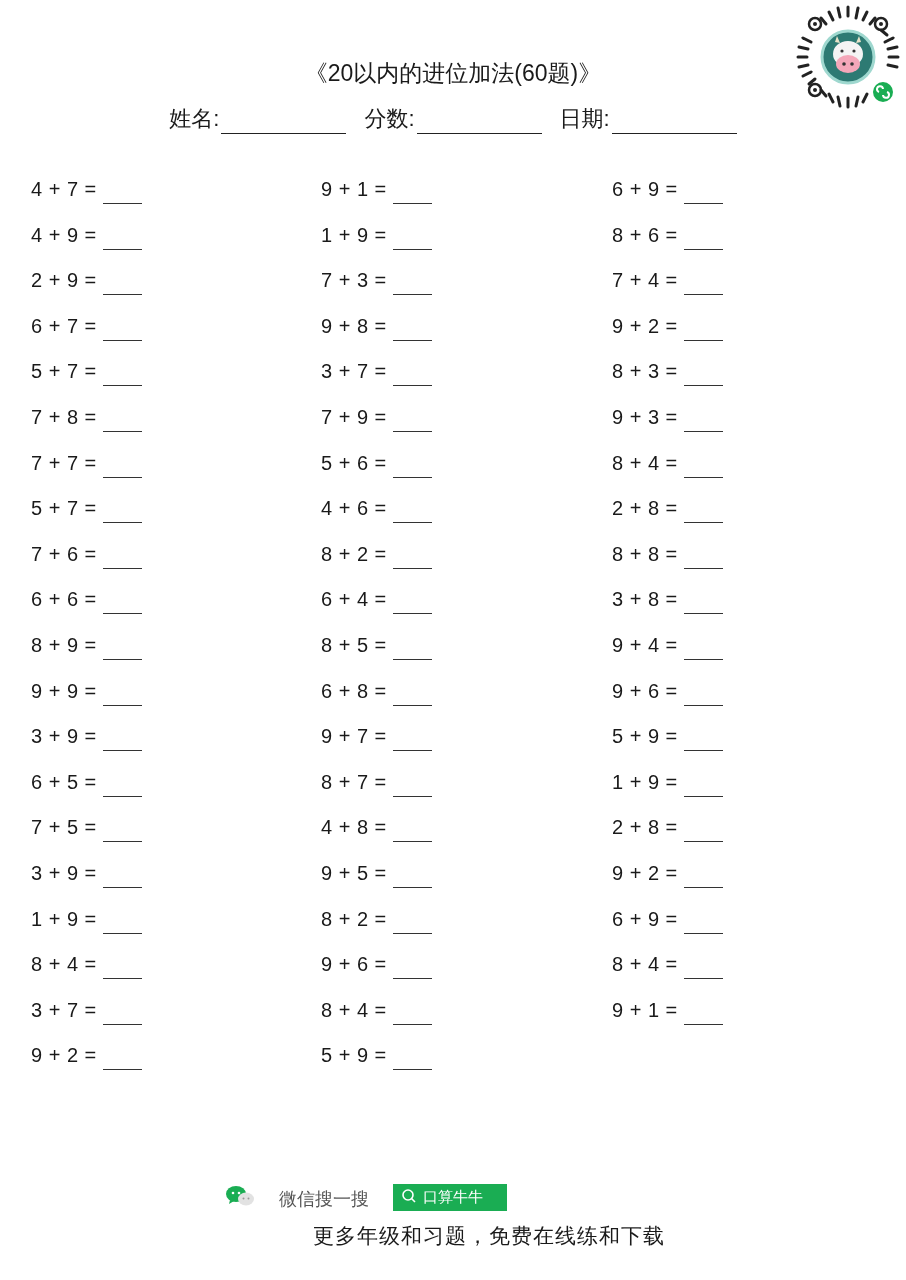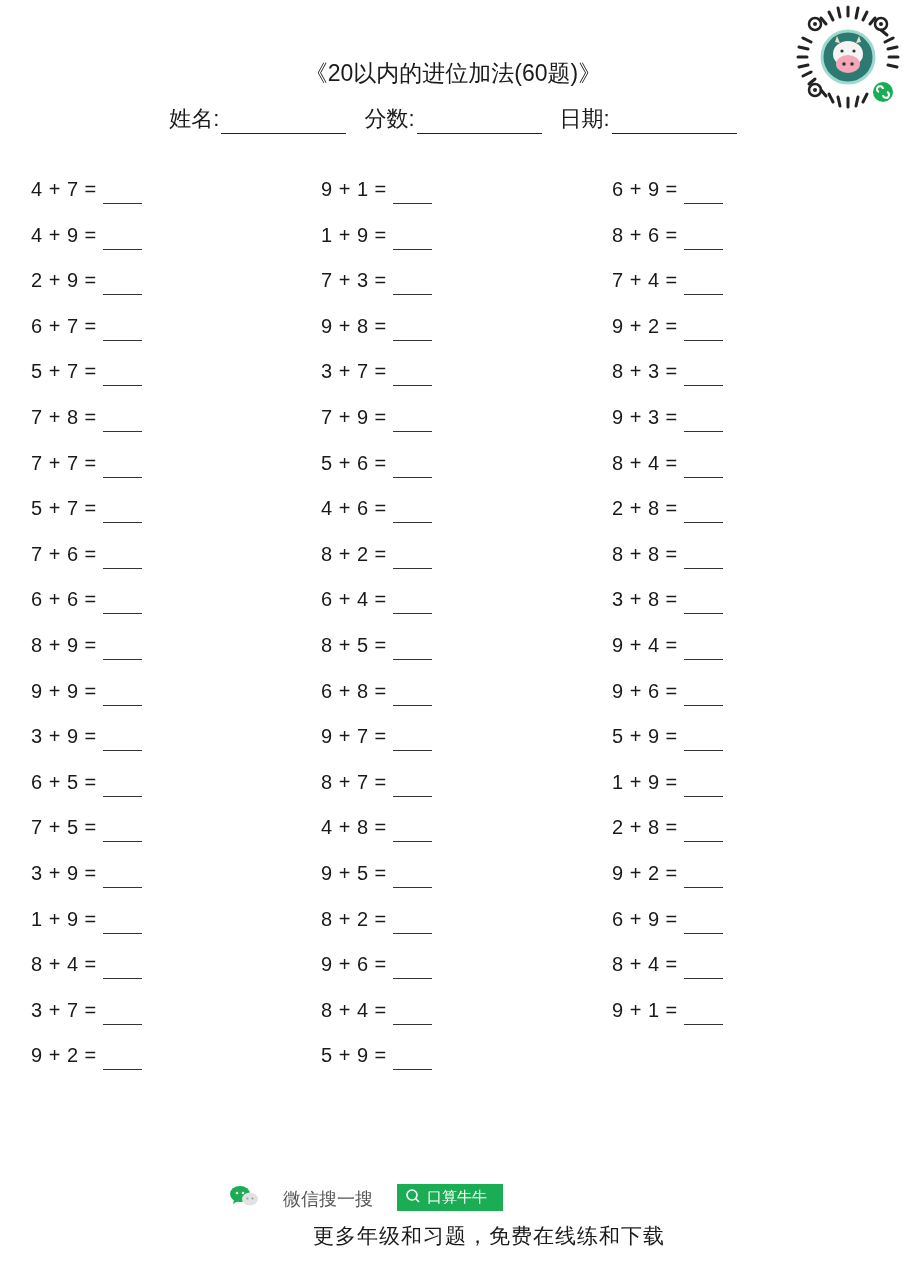--- a/index.html
+++ b/index.html
@@ -12,21 +12,21 @@
   .info-field { display: flex; align-items: flex-end; }
   .info-line { display: inline-block; width: 125px; border-bottom: 1.5px solid #222; height: 22px; margin-left: 2px; }
   .qr { position: absolute; top: 2px; left: 793px; width: 110px; height: 110px; }
   .grid { position: absolute; top: 178px; left: 31px; width: 870px; }
   .col { position: absolute; top: 0; width: 260px; }
   .problem { height: 45.6px; display: flex; align-items: flex-start; font-size: 20px; letter-spacing: 0.5px; }
   .expr { white-space: pre; }
   .blank { display: inline-block; width: 39px; border-bottom: 1.5px solid #333; height: 22px; margin-left: 6px; transform: translateY(3px); }
   .footer-search { position: absolute; top: 1184px; left: 0; width: 732px; display: flex; justify-content: center; align-items: flex-end; gap: 24px; }
   .wechat-label { font-size: 18px; color: #555; }
-  .search-badge { background: #1aad53; color: #fff; font-size: 15px; padding: 4px 16px 4px 8px; display: flex; align-items: center; gap: 6px; }
+  .search-badge { background: #1aad53; color: #fff; font-size: 15px; padding: 4px 24px 4px 8px; display: flex; align-items: center; gap: 6px; }
   .footer-text { position: absolute; top: 1222px; left: 0; width: 906px; text-align: center; font-size: 21px; color: #1a1a1a; letter-spacing: 1px; margin-left: 36px; }
 </style>
 </head>
 <body>
 
 <div class="title">《20以内的进位加法(60题)》</div>
 
 <div class="info-row">
   <div class="info-field">
     <span>姓名:</span>

